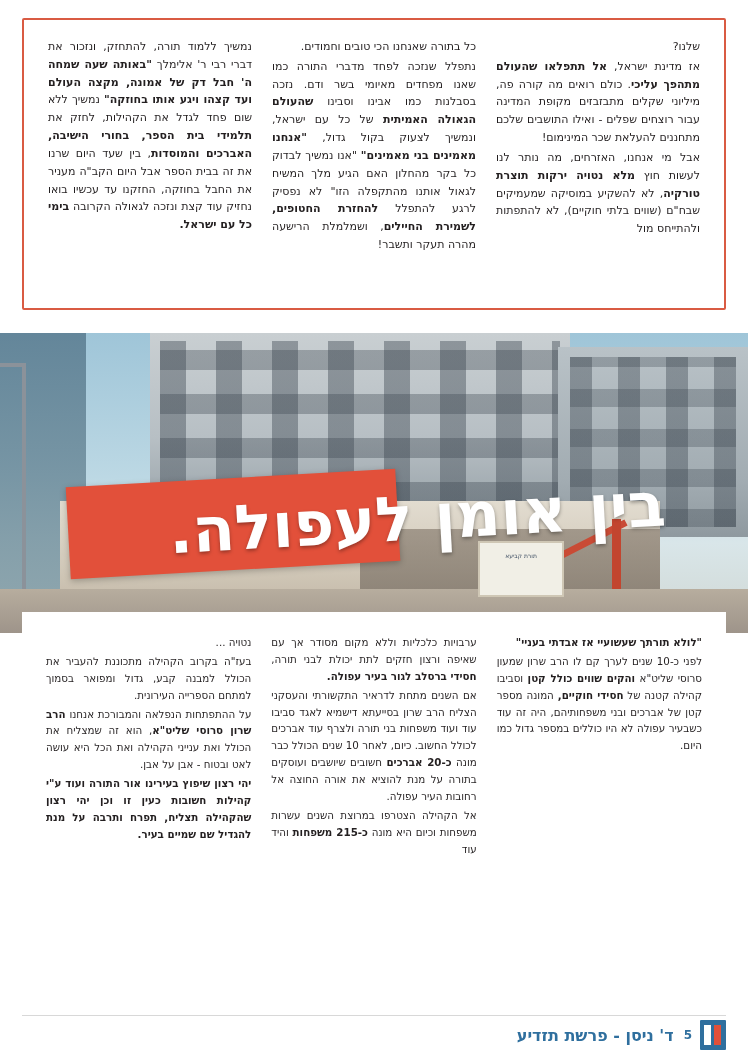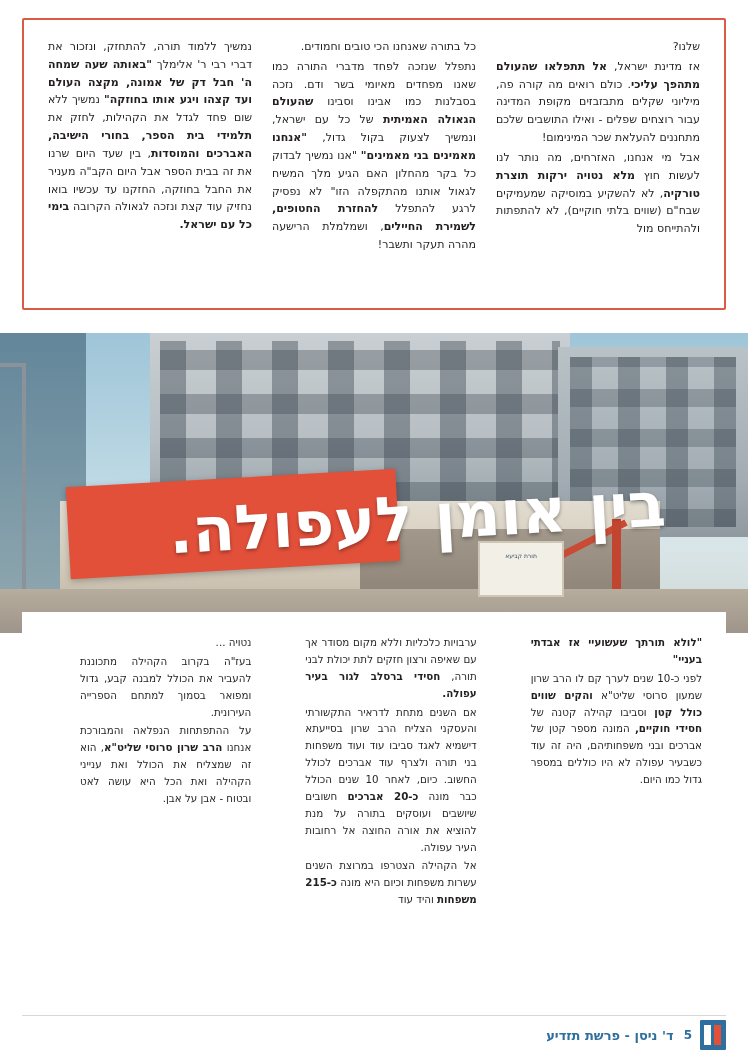--- a/index.html
+++ b/index.html
@@ -191,21 +191,21 @@
   }
   .bcol {
     flex: 1 1 33.33%;
     padding: 0 10px;
     font-size: 10.3px;
     line-height: 1.64;
     color:#231f20;
     text-align:justify;
     direction:rtl;
   }
-  .bcol p { margin-bottom: 2px; margin-left: 34px; }
+  .bcol p { margin-bottom: 2px; }
   .bcol b { font-weight:bold; }
 
   
   .footer {
     position:absolute;
     left:0; bottom:0; width:748px; height:52px;
     background:#ffffff;
   }
   .footer-bar {
     position:absolute;
@@ -224,21 +224,21 @@
     position:absolute; left:4px; top:5px; width:7px; height:20px; background:#ffffff;
   }
   .folio-icon::after {
     content:"";
     position:absolute; left:14px; top:5px; width:7px; height:20px; background:#e2503a;
   }
   .page-num {
     font-size: 12px; font-weight:bold; color:#2f6f9e; margin-left:10px;
   }
   .footer-text {
-    font-size: 13px; font-weight:bold; color:#2f6f9e; direction:rtl;
+    font-size: 16px; font-weight:bold; color:#2f6f9e; direction:rtl;
   }
   .footer-rule {
     position:absolute; right: 22px; left: 22px; bottom: 46px; height:1px; background:#d8d8d8;
   }
 </style>
 </head>
 <body>
 
 <div class="page">
 
@@ -284,20 +284,21 @@
         </div>
       <div class="bcol">
           <p>ערבויות כלכליות וללא מקום מסודר אך עם שאיפה ורצון חזקים לתת יכולת לבני תורה, <b>חסידי ברסלב לגור בעיר עפולה.</b></p>
           <p>אם השנים מתחת לדראיר התקשורתי והעסקני הצליח הרב שרון בסייעתא דישמיא לאגד סביבו עוד ועוד משפחות בני תורה ולצרף עוד אברכים לכולל החשוב. כיום, לאחר 10 שנים הכולל כבר מונה <b>כ-20 אברכים</b> חשובים שיושבים ועוסקים בתורה על מנת להוציא את אורה החוצה אל רחובות העיר עפולה.</p>
           <p>אל הקהילה הצטרפו במרוצת השנים עשרות משפחות וכיום היא מונה <b>כ-215 משפחות</b> והיד עוד</p>
         </div>
       <div class="bcol">
           <p>נטויה ...</p>
           <p>בעז"ה בקרוב הקהילה מתכוננת להעביר את הכולל למבנה קבע, גדול ומפואר בסמוך למתחם הספרייה העירונית.</p>
           <p>על ההתפתחות הנפלאה והמבורכת אנחנו <b>הרב שרון סרוסי שליט"א</b>, הוא זה שמצליח את הכולל ואת ענייני הקהילה ואת הכל היא עושה לאט ובטוח - אבן על אבן.</p>
+          <p><b>יהי רצון שיפוץ בעירינו אור התורה ועוד ע"י קהילות חשובות כעין זו וכן יהי רצון שהקהילה תצליח, תפרח ותרבה על מנת להגדיל שם שמיים בעיר.</b></p>
         </div>
     </div>
   </div>
 
   <div class="footer">
     <div class="footer-rule"></div>
     <div class="footer-bar">
       <span class="folio-icon"></span>
       <span class="page-num">5</span>
       <span class="footer-text">ד' ניסן - פרשת תזדיע</span>

